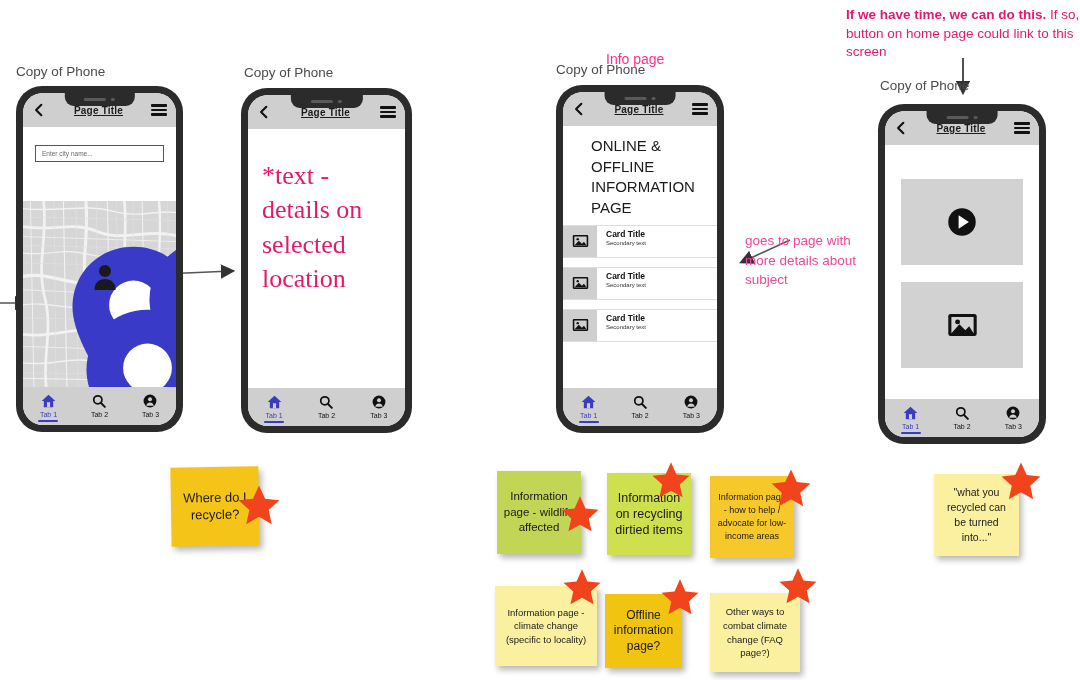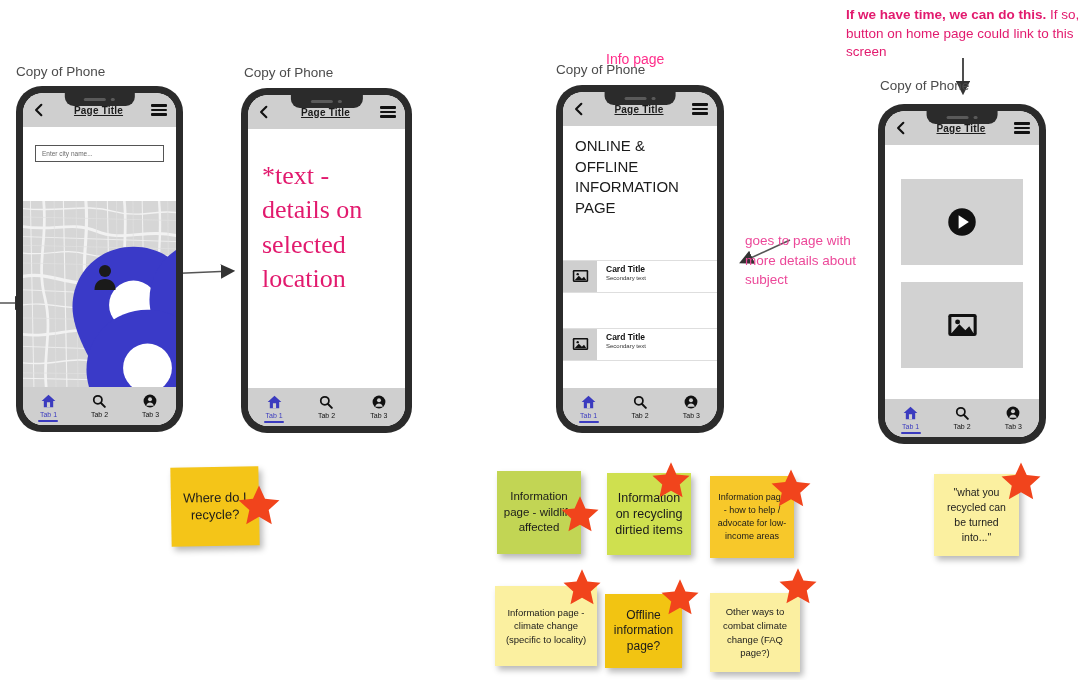--- a/index.html
+++ b/index.html
@@ -38,22 +38,22 @@
   .searchbox{border:1px solid #555;background:#fff;height:17px;display:flex;align-items:center;padding:0 6px;font-size:6.5px;color:#6a6a6a;box-sizing:border-box;}
   .mapwrap{position:absolute;left:0;right:0;bottom:0;top:74px;background:#d6d6d6;overflow:hidden;}
   .mapwrap svg{display:block;width:100%;height:100%;}
   .pin{position:absolute;width:16px;height:22px;}
   .person{position:absolute;}
 
   
   .bigpink{color:#e21a6e;font-size:26px;line-height:1.32;padding:30px 10px 0 14px;font-weight:400;font-family:Liberation Serif, serif;}
 
   
-  .headline{font-size:15px;line-height:1.38;color:#1b1b1b;padding:10px 12px 6px 12px;}
-  .card{display:flex;align-items:stretch;border-top:1px solid #dedede;border-bottom:1px solid #dedede;background:#fff;height:31px;margin-bottom:9px;margin-top:35px;}
+  .headline{font-size:15px;line-height:1.38;color:#1b1b1b;padding:10px 12px 6px 28px;}
+  .card{display:flex;align-items:stretch;border-top:1px solid #dedede;border-bottom:1px solid #dedede;background:#fff;height:31px;margin-bottom:9px;}
   .card .thumb{width:34px;background:#cfcfcf;display:flex;align-items:center;justify-content:center;flex:0 0 auto;}
   .card .ctext{padding:4px 0 0 9px;}
   .card .ct{font-size:8.5px;font-weight:bold;color:#111;line-height:1.1;}
   .card .cs{font-size:6px;color:#333;margin-top:1px;}
 
   
   .media{background:#d2d2d2;margin:0 16px 0 16px;height:86px;display:flex;align-items:center;justify-content:center;}
 
   
   .caption{font-size:13.5px;color:#4c4c4c;}

